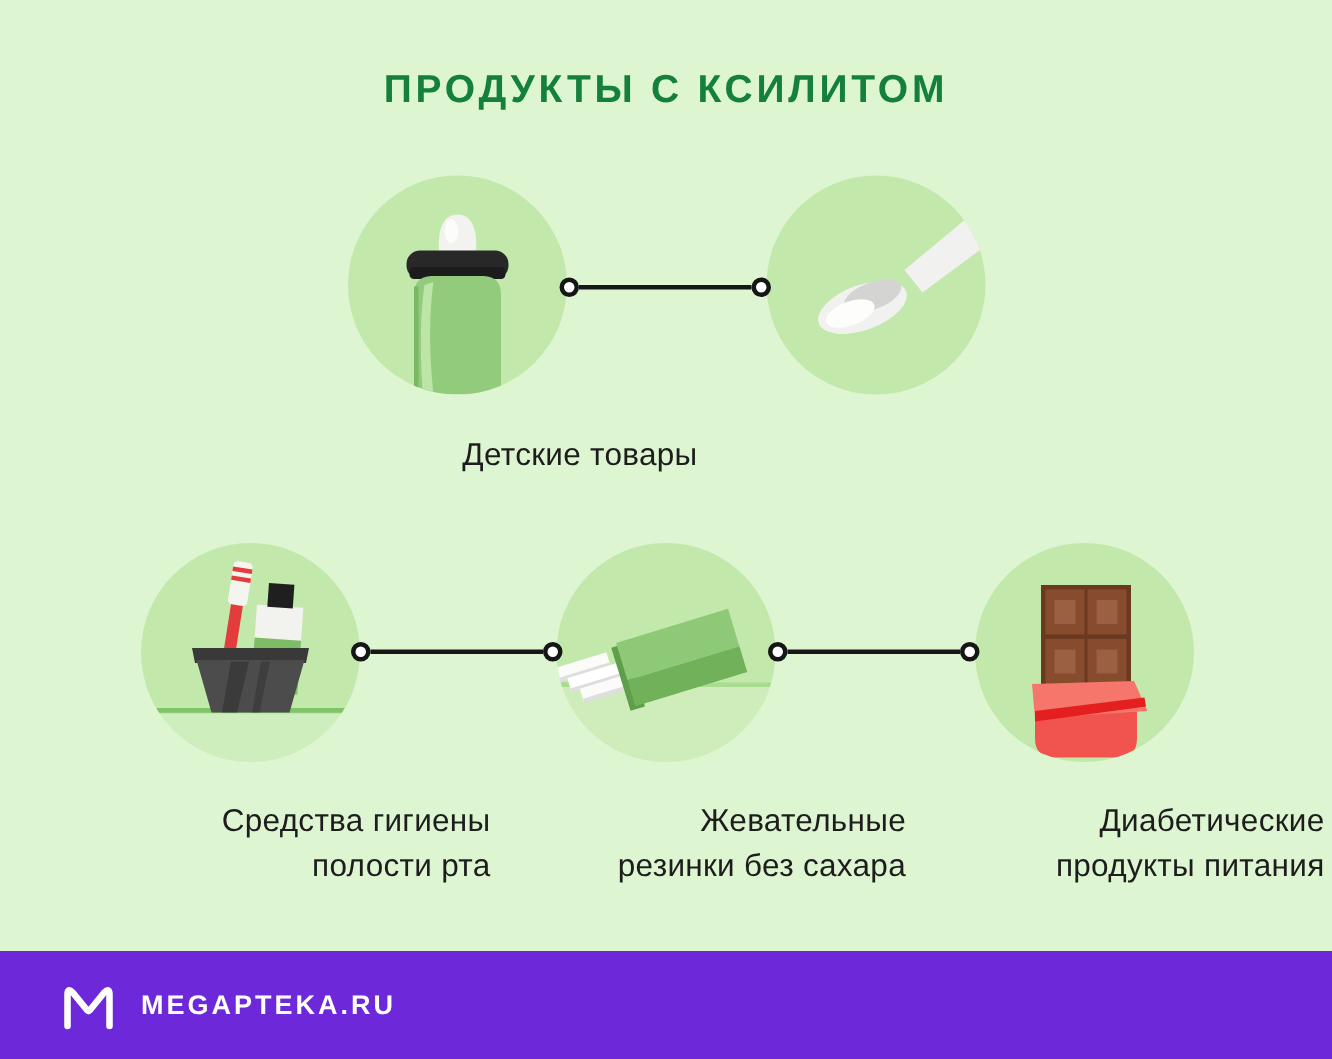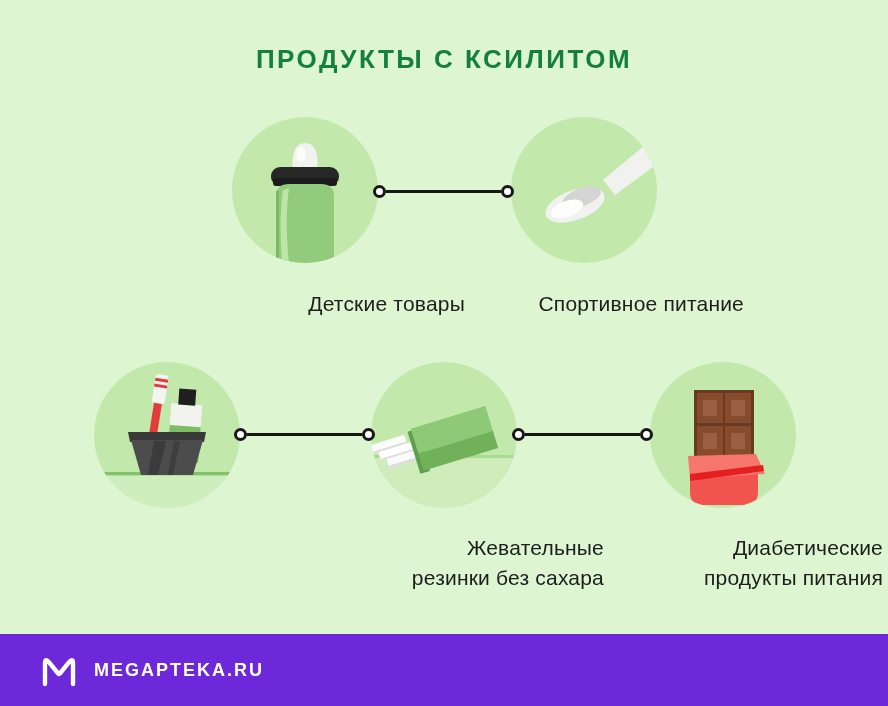--- a/index.html
+++ b/index.html
@@ -86,21 +86,20 @@
     </svg>
   </div>
 
   <div class="connector" id="conn-top">
     <span class="ring"></span>
     <span class="line"></span>
     <span class="ring"></span>
   </div>
 
   <div class="label" id="label-bottle">Детские товары</div>
-  <div class="label" id="label-spoon">Спортивное питание</div>
 
   <div class="circle" id="circle-cup">
     <svg width="146" height="146" viewBox="0 0 146 146">
       <rect x="-5" y="110" width="156" height="3.5" fill="#7fc465"></rect>
       <rect x="-5" y="113" width="156" height="40" fill="rgba(255,255,255,0.22)"></rect>
       <g transform="rotate(4 90 60)">
         <rect x="76" y="42" width="31" height="24" fill="#f2f2ee"></rect>
         <rect x="76" y="64" width="31" height="36" fill="#7cbd66"></rect>
         <rect x="83" y="27" width="17" height="16" fill="#1f1f1f"></rect>
       </g>
@@ -156,20 +155,22 @@
     <span class="ring"></span>
     <span class="line"></span>
     <span class="ring"></span>
   </div>
   <div class="connector" id="conn-b2">
     <span class="ring"></span>
     <span class="line"></span>
     <span class="ring"></span>
   </div>
 
+  <div class="label" id="label-cup">Средства гигиены
+полости рта</div>
   <div class="label" id="label-gum">Жевательные
 резинки без сахара</div>
   <div class="label" id="label-choc">Диабетические
 продукты питания</div>
 
   <div class="footer">
     <svg class="logo" width="42" height="40" viewBox="0 0 48 44">
       <path d="M8 38 L8 14 Q8 8.5 12 12.5 L23 26 Q24 27 25 26 L36 12.5 Q40 8.5 40 14 L40 38" fill="none" stroke="#ffffff" stroke-width="5" stroke-linecap="round" stroke-linejoin="round"></path>
     </svg>
     <span class="brand">MEGAPTEKA.RU</span>

